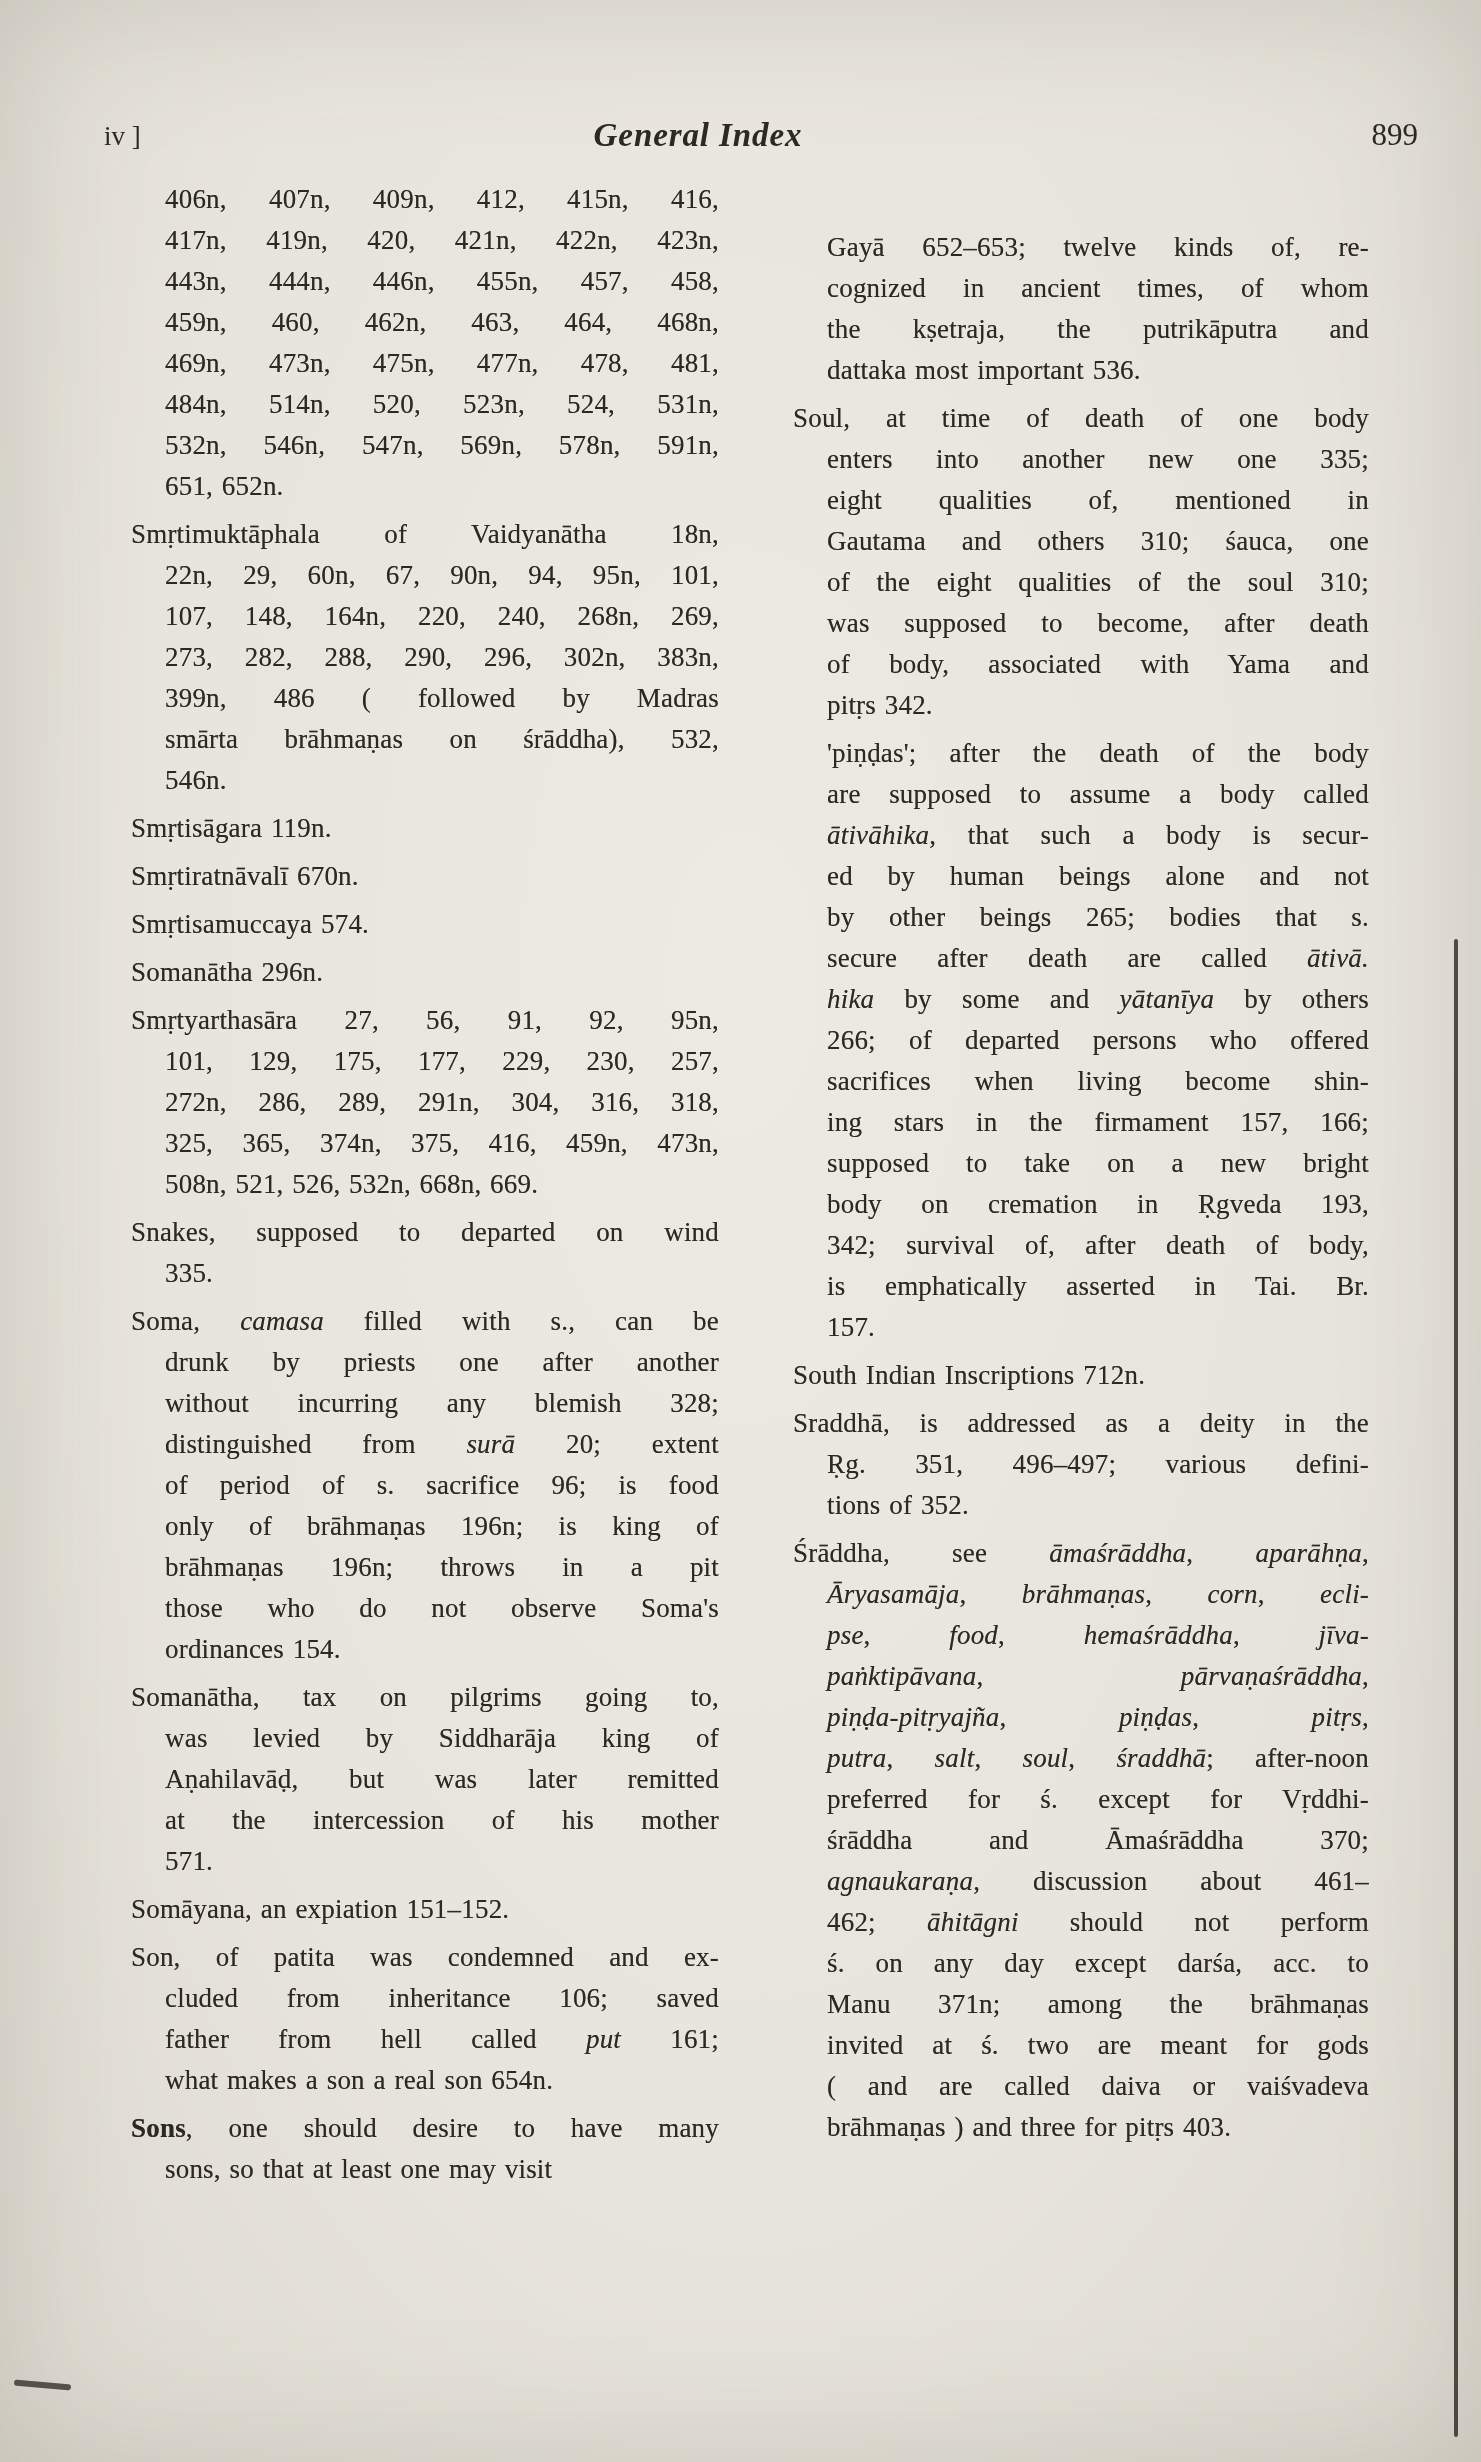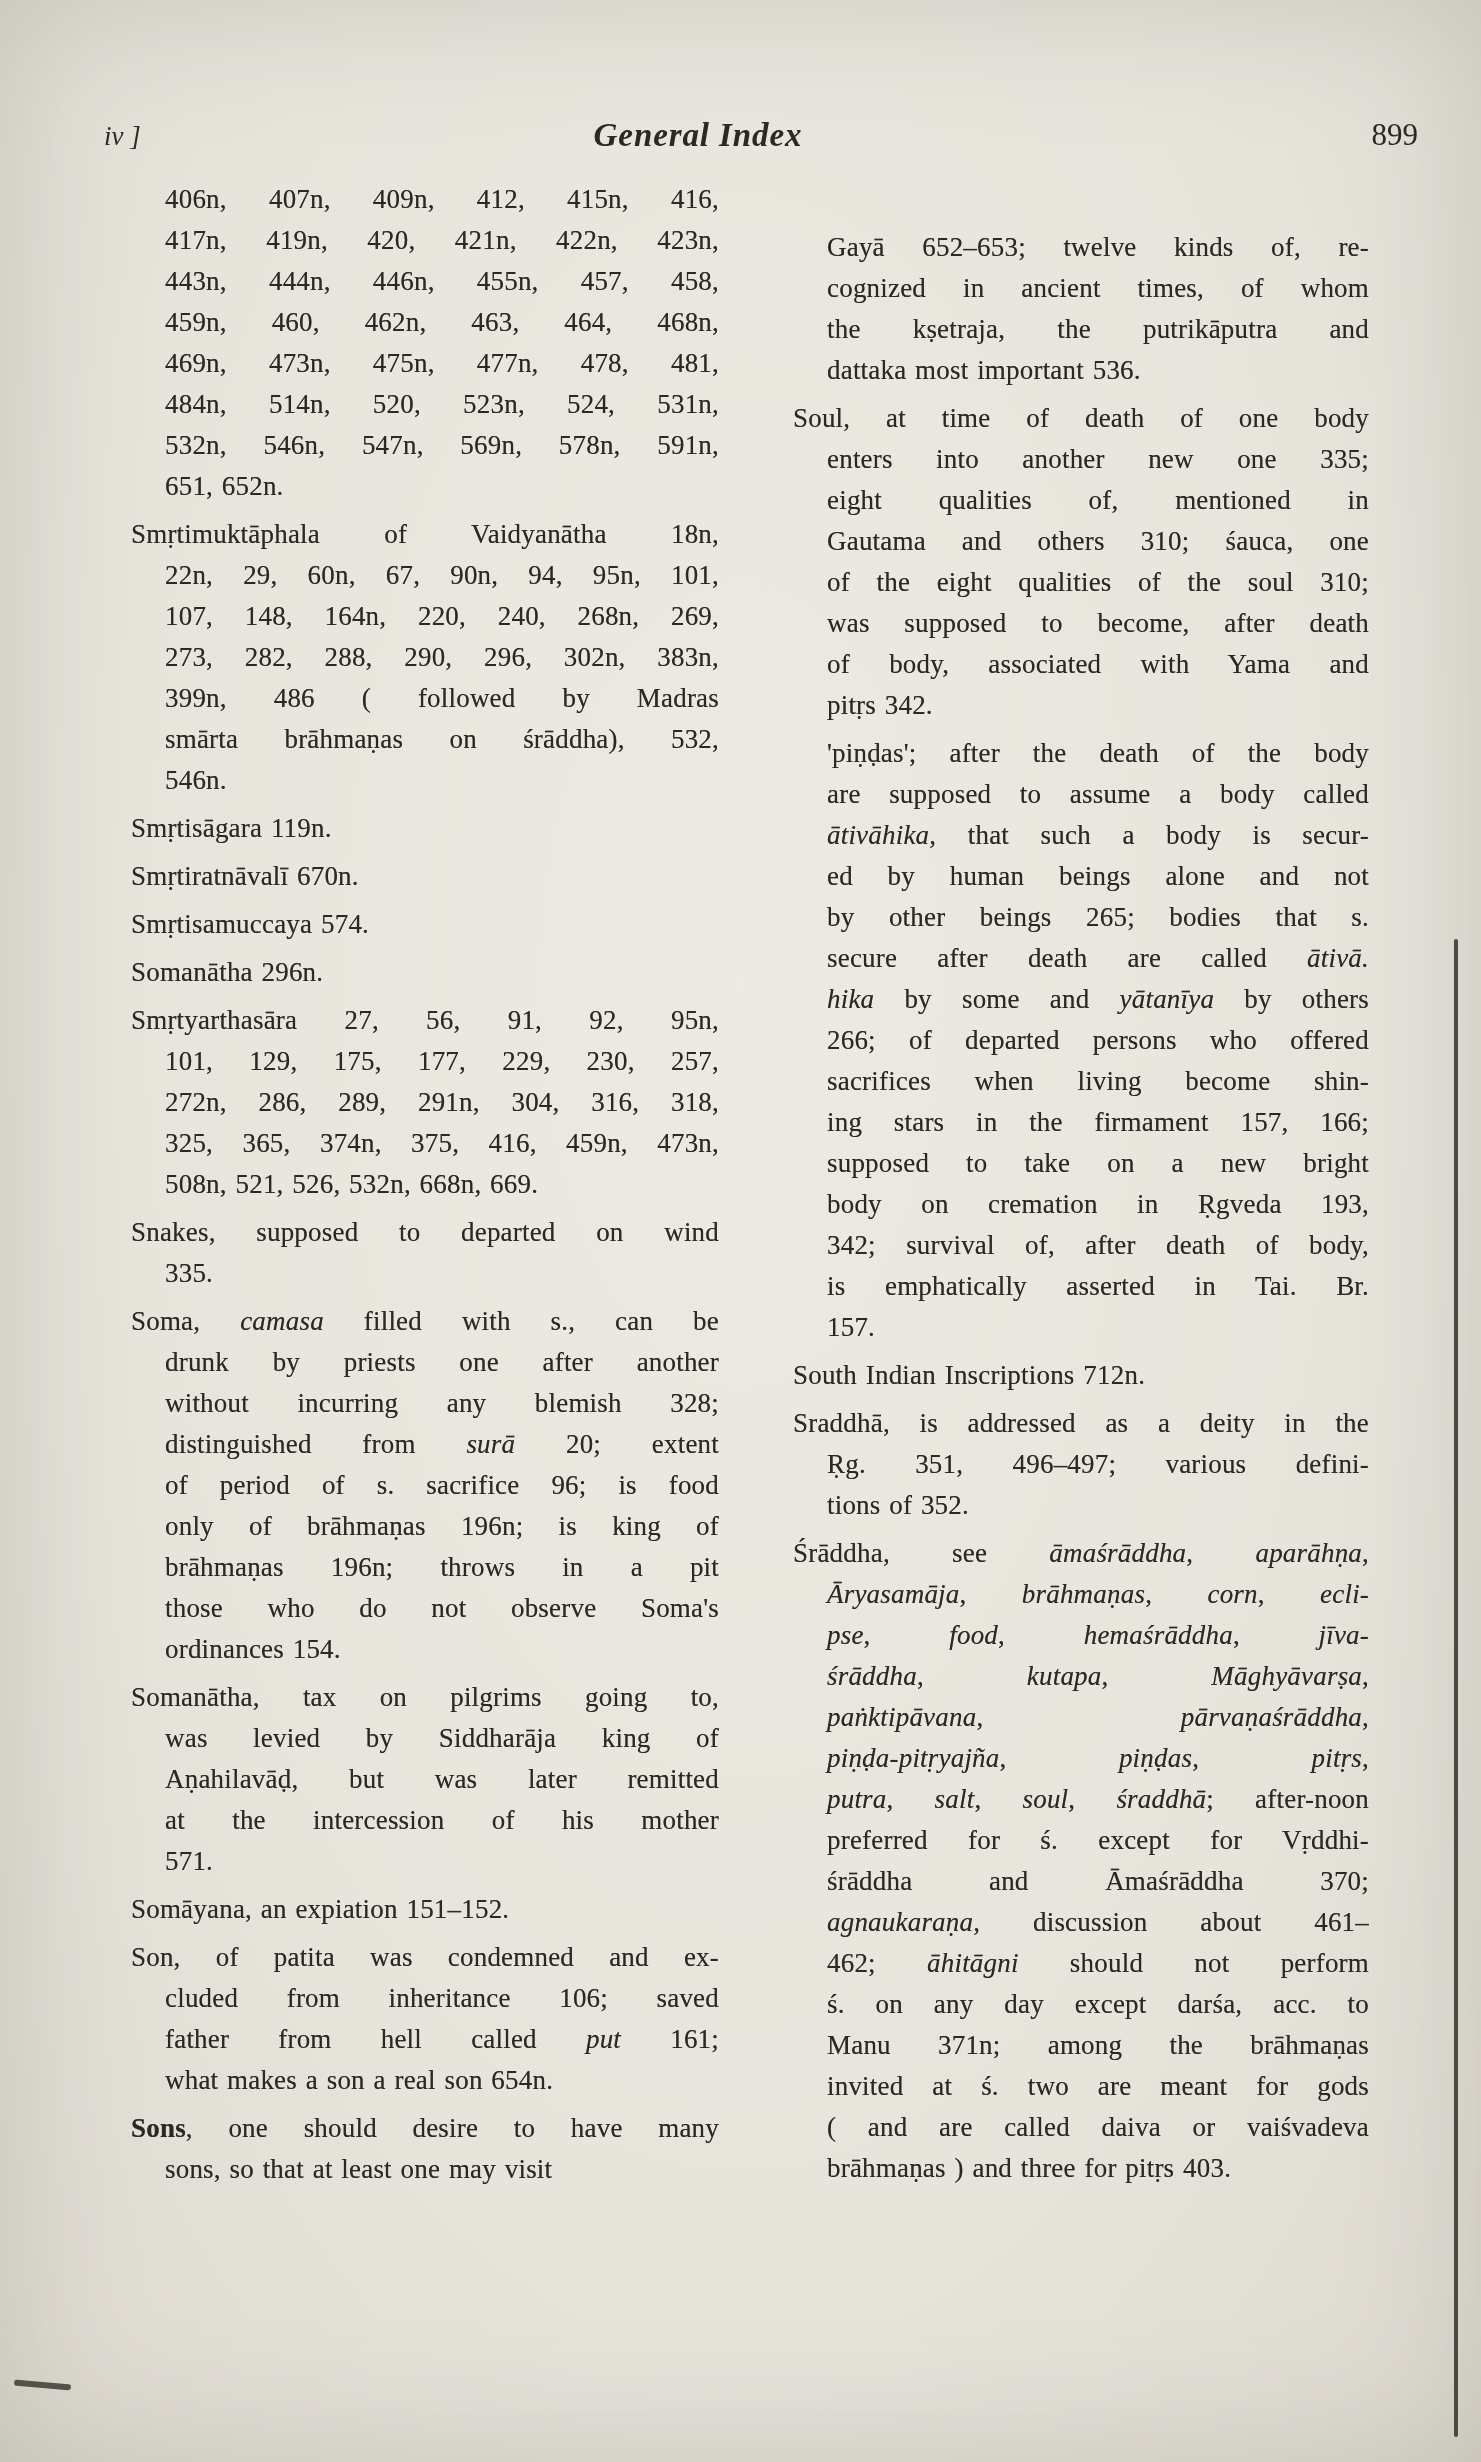--- a/index.html
+++ b/index.html
@@ -9,21 +9,21 @@
     background: #e9e6df;
     overflow: hidden;
   }
   .page {
     position: relative; width: 1482px; height: 2462px;
     background: radial-gradient(ellipse at 50% 40%, #edeae3 0%, #e7e4dc 60%, #ddd9d0 100%);
     box-shadow: inset 0 0 141px rgba(110,104,90,.22);
     color: #2c2923;
   }
   .header { position: absolute; top: 117px; left: 0; right: 0; height: 39px; }
-  .h-left  { position: absolute; left: 104px; top: 3.5px; font-style: italic; font-size: 27px; }
+  .h-left  { position: absolute; left: 104px; top: 3.5px; font-size: 27px; }
   .h-center{ position: absolute; left: 698px; transform: translateX(-50%); top: 0;
              font-style: italic; font-weight: bold; font-size: 33px; letter-spacing: 0.9px; }
   .h-right { position: absolute; right: 64px; top: 0; font-size: 31px; }
   .content { position: absolute; top: 179px; left: 131px; display: flex; gap: 74px; }
   .col { width: 588px; }
   .col-right { width: 576px; margin-top: 48px; }
   .block { margin-bottom: 7px; }
   .line {
     font-size: 27px; line-height: 41px;
     word-spacing: 1.8px; letter-spacing: 0.2px;
@@ -164,21 +164,20 @@
         </div>
         <div class="block">
           <div class="line j">Sraddhā, is addressed as a deity in the</div>
           <div class="line wrap j">Ṛg. 351, 496–497; various defini-</div>
           <div class="line wrap">tions of 352.</div>
         </div>
         <div class="block">
           <div class="line j">Śrāddha, see <i>āmaśrāddha</i>, <i>aparāhṇa</i>,</div>
           <div class="line wrap j"><i>Āryasamāja</i>, <i>brāhmaṇas</i>, <i>corn</i>, <i>ecli-</i></div>
           <div class="line wrap j"><i>pse</i>,  <i>food</i>,  <i>hemaśrāddha</i>,  <i>jīva-</i></div>
-          <div class="line wrap j"><i>śrāddha</i>,  <i>kutapa</i>,  <i>Māghyāvarṣa</i>,</div>
           <div class="line wrap j"><i>paṅktipāvana</i>,  <i>pārvaṇaśrāddha</i>,</div>
           <div class="line wrap j"><i>piṇḍa-pitṛyajña</i>,  <i>piṇḍas</i>,  <i>pitṛs</i>,</div>
           <div class="line wrap j"><i>putra</i>, <i>salt</i>, <i>soul</i>, <i>śraddhā</i>; after-noon</div>
           <div class="line wrap j">preferred for ś. except for Vṛddhi-</div>
           <div class="line wrap j">śrāddha  and  Āmaśrāddha  370;</div>
           <div class="line wrap j"><i>agnaukaraṇa</i>, discussion about 461–</div>
           <div class="line wrap j">462; <i>āhitāgni</i> should not  perform</div>
           <div class="line wrap j">ś. on any day except darśa, acc. to</div>
           <div class="line wrap j">Manu 371n; among the brāhmaṇas</div>
           <div class="line wrap j">invited at ś. two are meant for gods</div>

